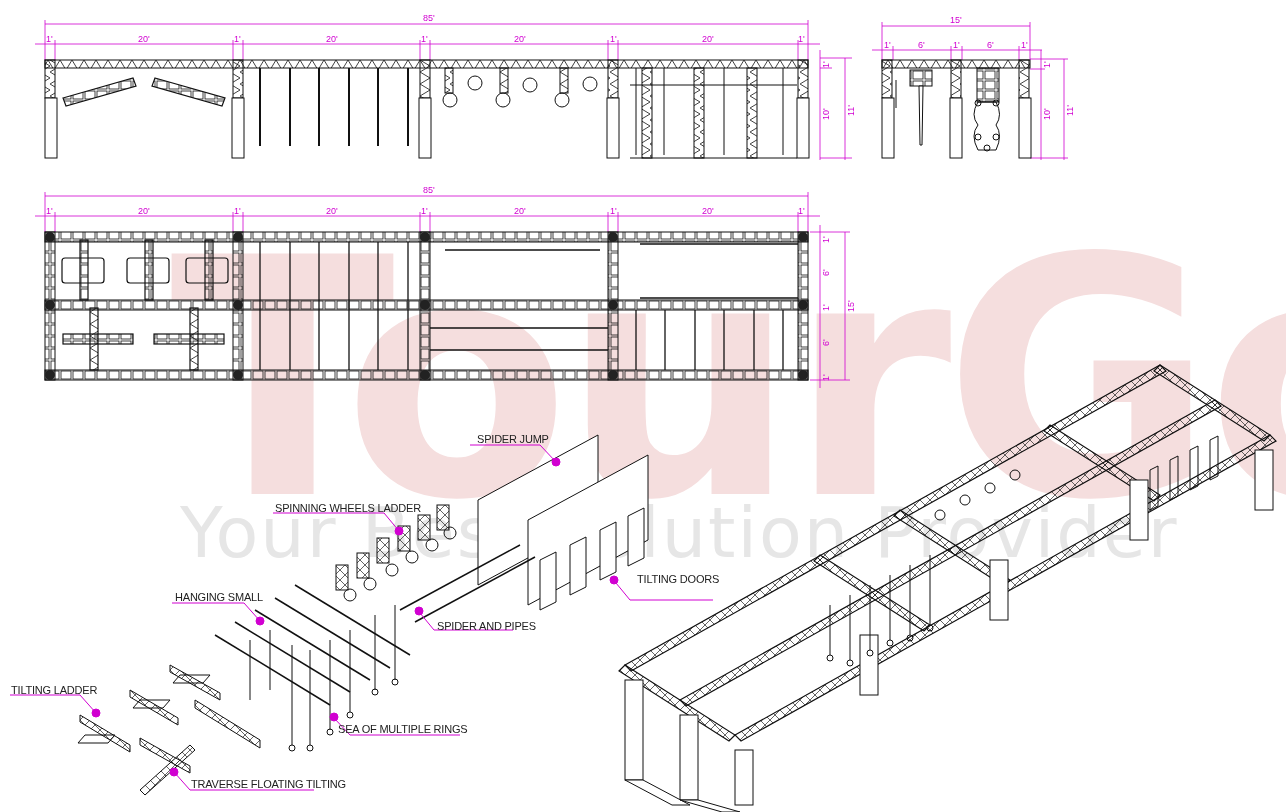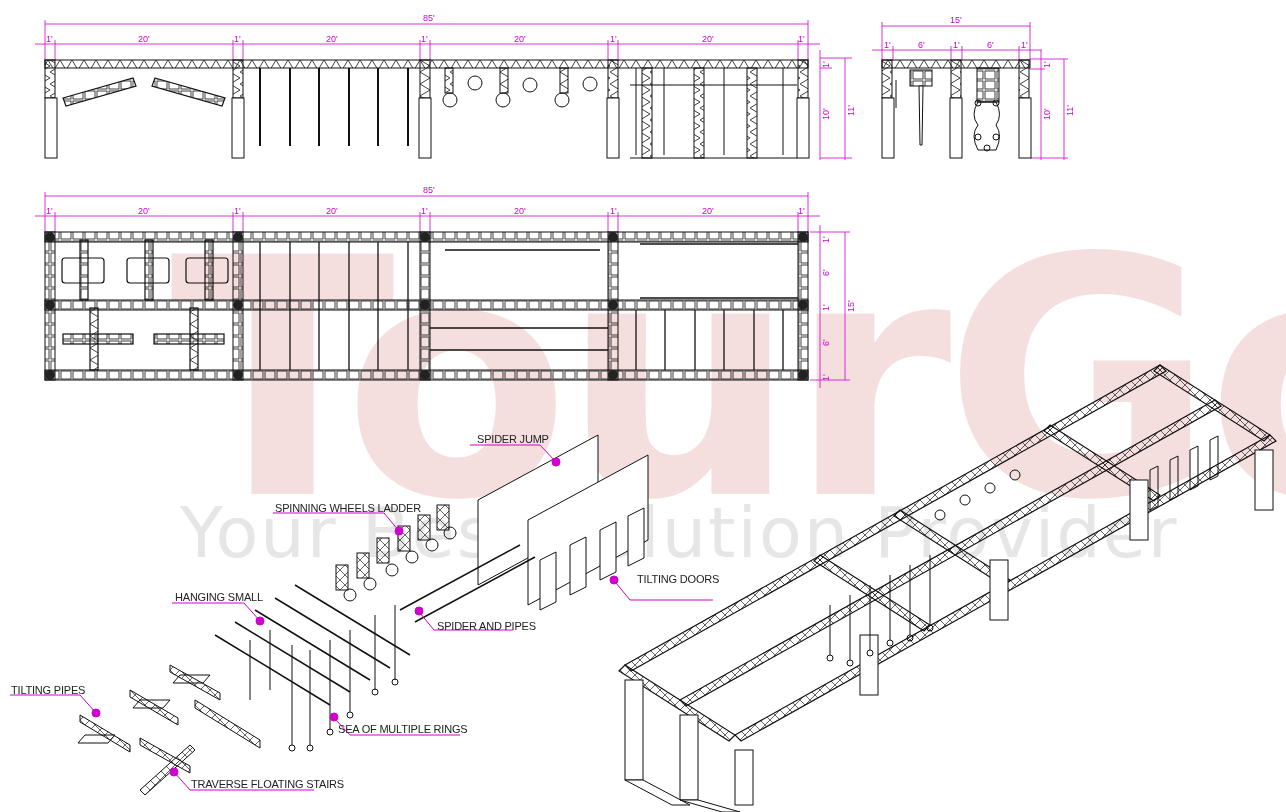--- a/index.html
+++ b/index.html
@@ -396,16 +396,16 @@
   <div class="dim v" style="left:822px;top:311px">1'</div>
   <div class="dim v" style="left:822px;top:346px">6'</div>
   <div class="dim v" style="left:822px;top:381px">1'</div>
   <div class="dim v" style="left:847px;top:312px">15'</div>
 
   <div class="lbl" style="left:477px;top:434px">SPIDER JUMP</div>
   <div class="lbl" style="left:275px;top:503px">SPINNING WHEELS LADDER</div>
   <div class="lbl" style="left:637px;top:574px">TILTING DOORS</div>
   <div class="lbl" style="left:175px;top:592px">HANGING SMALL</div>
   <div class="lbl" style="left:437px;top:621px">SPIDER AND PIPES</div>
-  <div class="lbl" style="left:11px;top:685px">TILTING PIPES</div>
+  <div class="lbl" style="left:11px;top:685px">TILTING LADDER</div>
   <div class="lbl" style="left:338px;top:724px">SEA OF MULTIPLE RINGS</div>
-  <div class="lbl" style="left:191px;top:779px">TRAVERSE FLOATING STAIRS</div>
+  <div class="lbl" style="left:191px;top:779px">TRAVERSE FLOATING TILTING</div>
 </div>
 
 </body></html>

